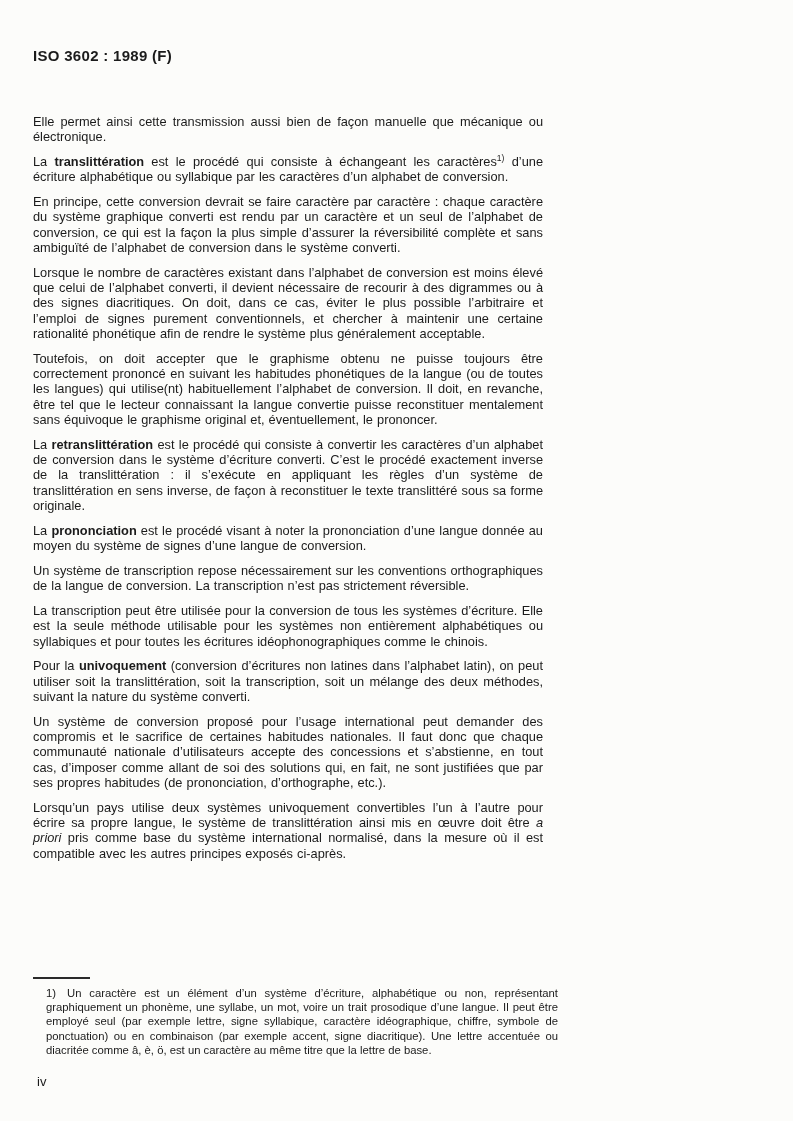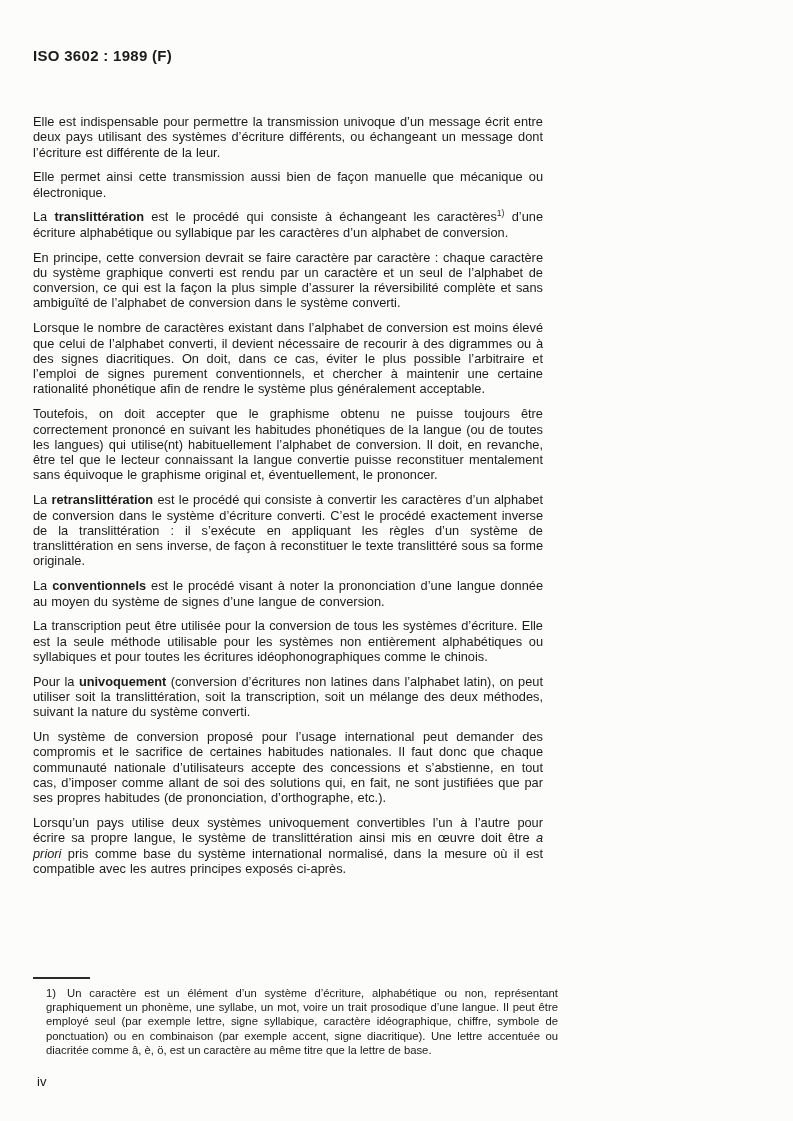--- a/index.html
+++ b/index.html
@@ -80,28 +80,28 @@
   }
 </style>
 </head>
 <body>
 
 <div class="page">
 
   <div class="doc-header">ISO 3602 : 1989 (F)</div>
 
   <div class="body-text" id="paragraphs">
-      <p class="para"><span>Elle est indispensable pour permettre la transmission univoque d’un message écrit entre deux pays utilisant des systèmes d’écriture différents, ou échangeant un message dont l’écriture est différente de la leur.</span></p>
       <p class="para"><span>Elle permet ainsi cette transmission aussi bien de façon manuelle que mécanique ou électronique.</span></p>
       <p class="para"><span>La </span><span class="seg-bold">translittération</span><span> est le procédé qui consiste à échangeant les caractères</span><sup class="seg-sup">1)</sup><span> d’une écriture alphabétique ou syllabique par les caractères d’un alphabet de conversion.</span></p>
       <p class="para"><span>En principe, cette conversion devrait se faire caractère par caractère : chaque caractère du système graphique converti est rendu par un caractère et un seul de l’alphabet de conversion, ce qui est la façon la plus simple d’assurer la réversibilité complète et sans ambiguïté de l’alphabet de conversion dans le système converti.</span></p>
       <p class="para"><span>Lorsque le nombre de caractères existant dans l’alphabet de conversion est moins élevé que celui de l’alphabet converti, il devient nécessaire de recourir à des digrammes ou à des signes diacritiques. On doit, dans ce cas, éviter le plus possible l’arbitraire et l’emploi de signes purement conventionnels, et chercher à maintenir une certaine rationalité phonétique afin de rendre le système plus généralement acceptable.</span></p>
       <p class="para"><span>Toutefois, on doit accepter que le graphisme obtenu ne puisse toujours être correctement prononcé en suivant les habitudes phonétiques de la langue (ou de toutes les langues) qui utilise(nt) habituellement l’alphabet de conversion. Il doit, en revanche, être tel que le lecteur connaissant la langue convertie puisse reconstituer mentalement sans équivoque le graphisme original et, éventuellement, le prononcer.</span></p>
       <p class="para"><span>La </span><span class="seg-bold">retranslittération</span><span> est le procédé qui consiste à convertir les caractères d’un alphabet de conversion dans le système d’écriture converti. C’est le procédé exactement inverse de la translittération : il s’exécute en appliquant les règles d’un système de translittération en sens inverse, de façon à reconstituer le texte translittéré sous sa forme originale.</span></p>
-      <p class="para"><span>La </span><span class="seg-bold">conventionnels</span><span> est le procédé visant à noter la prononciation d’une langue donnée au moyen du système de signes d’une langue de conversion.</span></p>
+      <p class="para"><span>La </span><span class="seg-bold">prononciation</span><span> est le procédé visant à noter la prononciation d’une langue donnée au moyen du système de signes d’une langue de conversion.</span></p>
+      <p class="para"><span>Un système de transcription repose nécessairement sur les conventions orthographiques de la langue de conversion. La transcription n’est pas strictement réversible.</span></p>
       <p class="para"><span>La transcription peut être utilisée pour la conversion de tous les systèmes d’écriture. Elle est la seule méthode utilisable pour les systèmes non entièrement alphabétiques ou syllabiques et pour toutes les écritures idéophonographiques comme le chinois.</span></p>
       <p class="para"><span>Pour la </span><span class="seg-bold">univoquement</span><span> (conversion d’écritures non latines dans l’alphabet latin), on peut utiliser soit la translittération, soit la transcription, soit un mélange des deux méthodes, suivant la nature du système converti.</span></p>
       <p class="para"><span>Un système de conversion proposé pour l’usage international peut demander des compromis et le sacrifice de certaines habitudes nationales. Il faut donc que chaque communauté nationale d’utilisateurs accepte des concessions et s’abstienne, en tout cas, d’imposer comme allant de soi des solutions qui, en fait, ne sont justifiées que par ses propres habitudes (de prononciation, d’orthographe, etc.).</span></p>
       <p class="para"><span>Lorsqu’un pays utilise deux systèmes univoquement convertibles l’un à l’autre pour écrire sa propre langue, le système de translittération ainsi mis en œuvre doit être </span><span class="seg-italic">a priori</span><span> pris comme base du système international normalisé, dans la mesure où il est compatible avec les autres principes exposés ci-après.</span></p>
     </div>
 
   <div class="footnote-rule"></div>
 
   <div class="footnote">
     <span class="fn-marker">1)</span><span>Un caractère est un élément d’un système d’écriture, alphabétique ou non, représentant graphiquement un phonème, une syllabe, un mot, voire un trait prosodique d’une langue. Il peut être employé seul (par exemple lettre, signe syllabique, caractère idéographique, chiffre, symbole de ponctuation) ou en combinaison (par exemple accent, signe diacritique). Une lettre accentuée ou diacritée comme â, è, ö, est un caractère au même titre que la lettre de base.</span>

